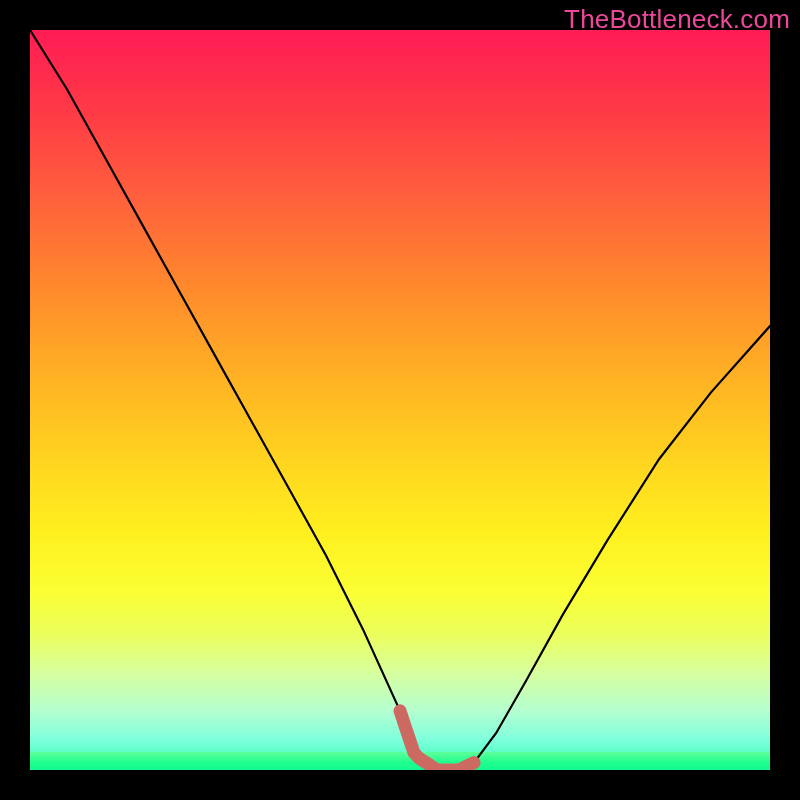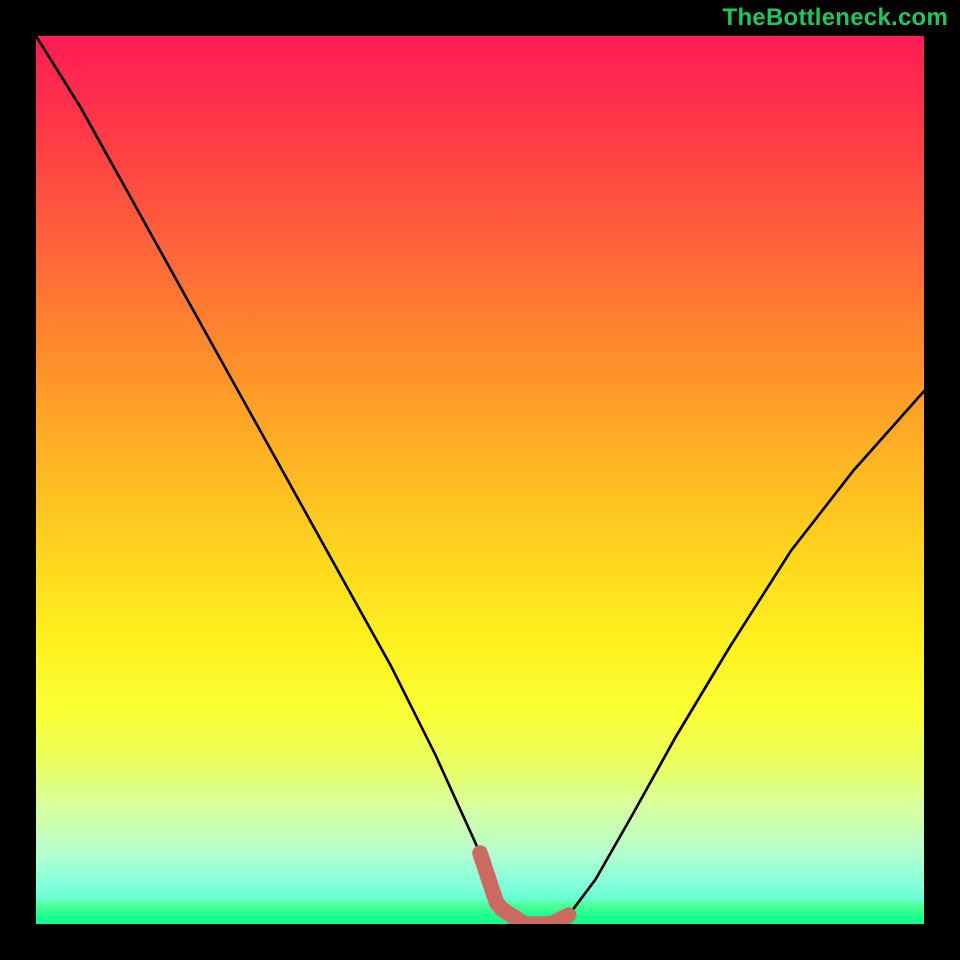--- a/index.html
+++ b/index.html
@@ -14,23 +14,23 @@
   .frame {
     position: relative;
     width: 800px;
     height: 800px;
     background: #000;
   }
   .watermark {
     position: absolute;
     top: 4px;
     right: 10px;
-    color: #22c55e;
-    font-size: 20px;
-    font-weight: 700;
+    color: #ec4899;
+    font-size: 26px;
+    font-weight: 400;
     letter-spacing: 0.2px;
     z-index: 10;
   }
   .plot {
     position: absolute;
     left: 30px;
     top: 30px;
     width: 740px;
     height: 740px;
   }

